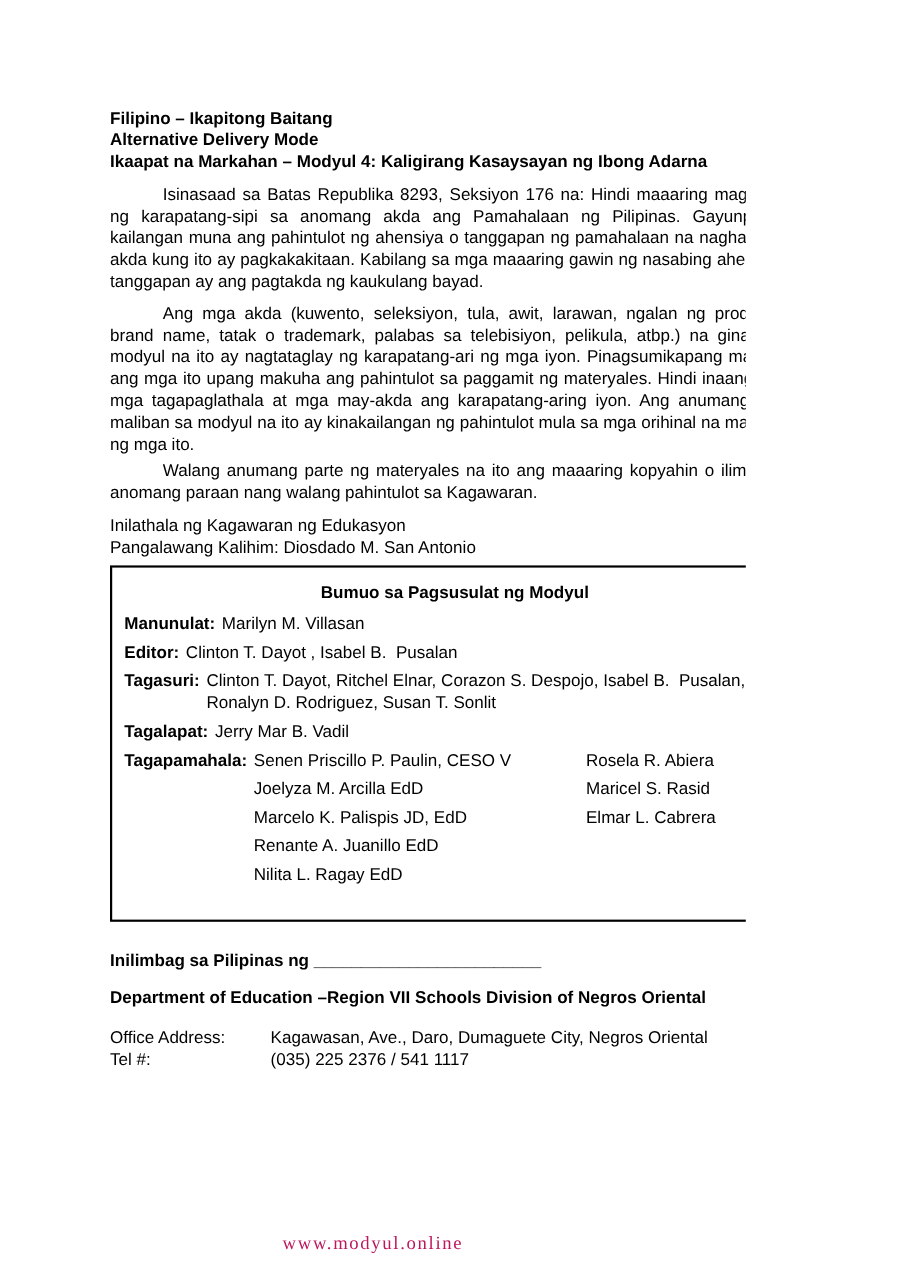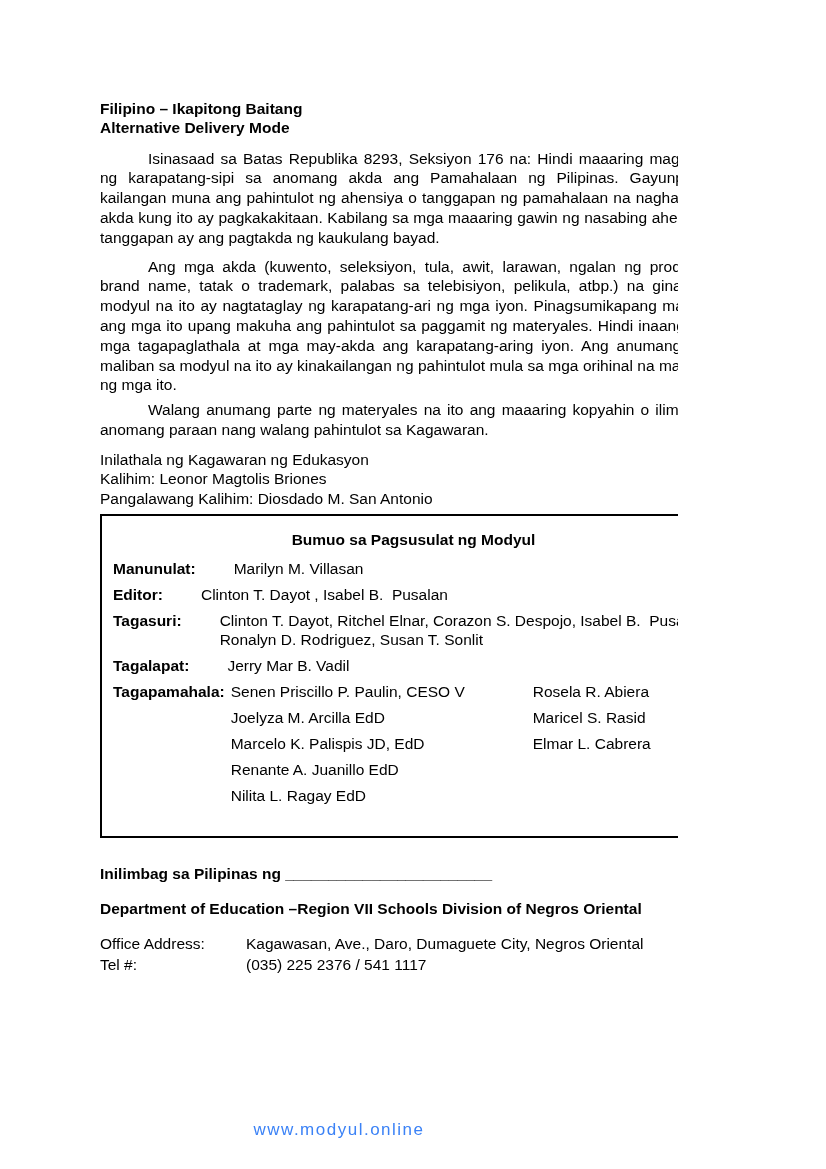--- a/index.html
+++ b/index.html
@@ -34,63 +34,64 @@
     padding:14px 12px 24px 11px;
     box-sizing:border-box;
     width:628px;
   }
   .box-title {
     text-align:center;
     font-weight:bold;
     line-height:19.3px;
     margin-bottom:9px;
   }
-  .entry { display:flex; line-height:19.5px; margin-bottom:6.5px;gap:32px; }
+  .entry { display:flex; line-height:19.5px; margin-bottom:6.5px; }
   .entry-label { font-weight:bold; white-space:pre; flex:none; }
   .entry-value { flex:1; margin-left:6px; white-space:pre-wrap; }
   .mgmt { display:flex; line-height:19.5px; }
   .mgmt-label { font-weight:bold; white-space:pre; flex:none; }
   .mgmt-cols { flex:1; margin-left:6px; }
   .mgmt-row {
     display:grid;
     grid-template-columns:285px auto;
     margin-bottom:6.5px;
     gap:17px;
   }
   .printed { margin-top:26px; font-weight:bold; line-height:19.5px; }
   .dept { margin-top:15px; font-weight:bold; line-height:19.5px; }
   .contact { margin-top:16px; line-height:20.5px; }
   .contact-row { display:grid; grid-template-columns:146px auto; }
   .watermark {
     position:absolute;
     left:0; right:0; top:1120px;
     text-align:center;
-    color:#3b82f6;
+    color:#be185d;
     font-size:17px;
     letter-spacing:1.5px;
+    font-family:Liberation Serif, serif;
   }
 </style>
 </head>
 <body>
 
 <div class="page">
   <div class="content">
 
     <div class="hdr">
       <div>Filipino – Ikapitong Baitang</div>
       <div>Alternative Delivery Mode</div>
+      <div>Ikaapat na Markahan – Modyul 4: Kaligirang Kasaysayan ng Ibong Adarna</div>
     </div>
 
     <p class="para p1">Isinasaad sa Batas Republika 8293, Seksiyon 176 na: Hindi maaaring magkaroon ng karapatang-sipi sa anomang akda ang Pamahalaan ng Pilipinas. Gayunpaman, kailangan muna ang pahintulot ng ahensiya o tanggapan ng pamahalaan na naghanda ng akda kung ito ay pagkakakitaan. Kabilang sa mga maaaring gawin ng nasabing ahensiya o tanggapan ay ang pagtakda ng kaukulang bayad.</p>
     <p class="para p2">Ang mga akda (kuwento, seleksiyon, tula, awit, larawan, ngalan ng produkto o brand name, tatak o trademark, palabas sa telebisiyon, pelikula, atbp.) na ginamit sa modyul na ito ay nagtataglay ng karapatang-ari ng mga iyon. Pinagsumikapang matunton ang mga ito upang makuha ang pahintulot sa paggamit ng materyales. Hindi inaangkin ng mga tagapaglathala at mga may-akda ang karapatang-aring iyon. Ang anumang gamit maliban sa modyul na ito ay kinakailangan ng pahintulot mula sa mga orihinal na may-akda ng mga ito.</p>
     <p class="para p3">Walang anumang parte ng materyales na ito ang maaaring kopyahin o ilimbag sa anomang paraan nang walang pahintulot sa Kagawaran.</p>
 
     <div class="publisher">
       <div>Inilathala ng Kagawaran ng Edukasyon</div>
-      <div>Kalihim: Leonor Magtolis Briones</div>
       <div>Pangalawang Kalihim: Diosdado M. San Antonio</div>
     </div>
 
     <div class="credits-box">
       <div class="box-title">Bumuo sa Pagsusulat ng Modyul</div>
 
       <div class="entry">
         <span class="entry-label">Manunulat:</span>
         <span class="entry-value">Marilyn M. Villasan</span>
       </div>

